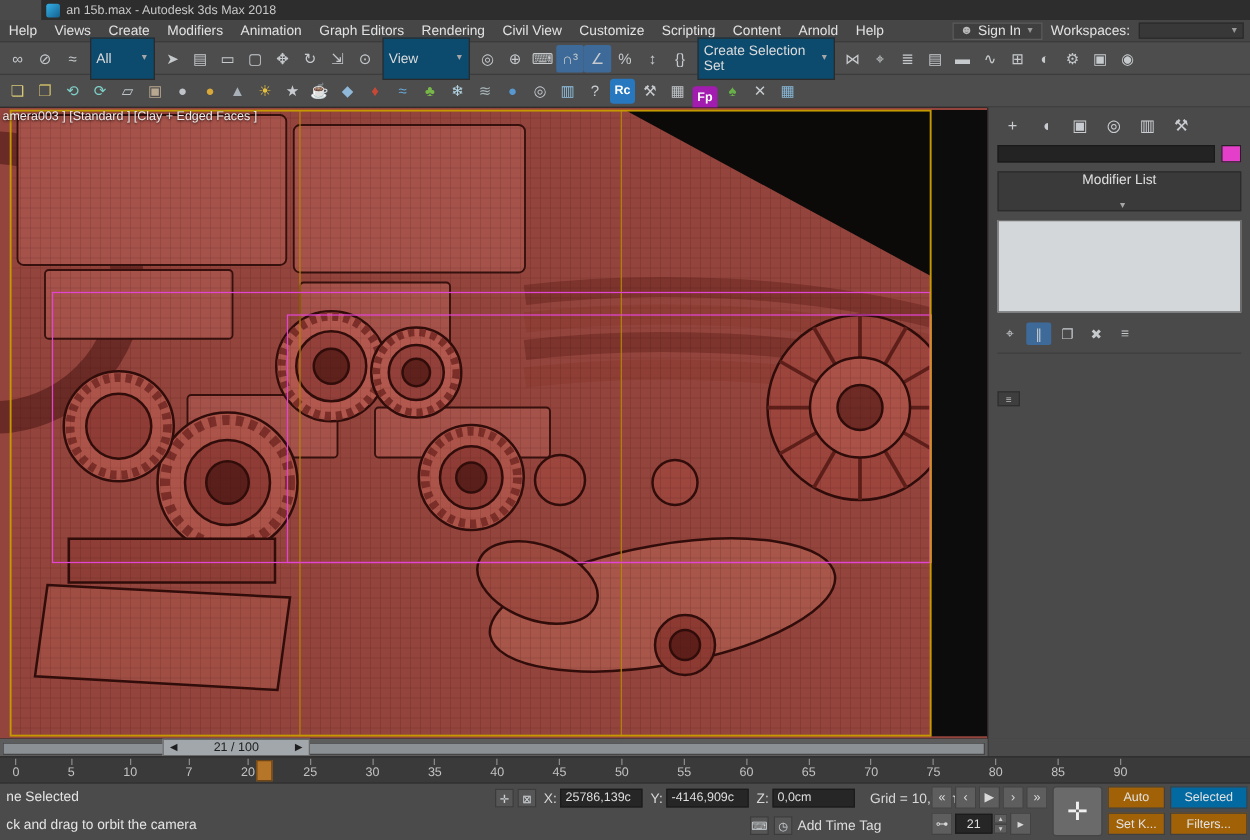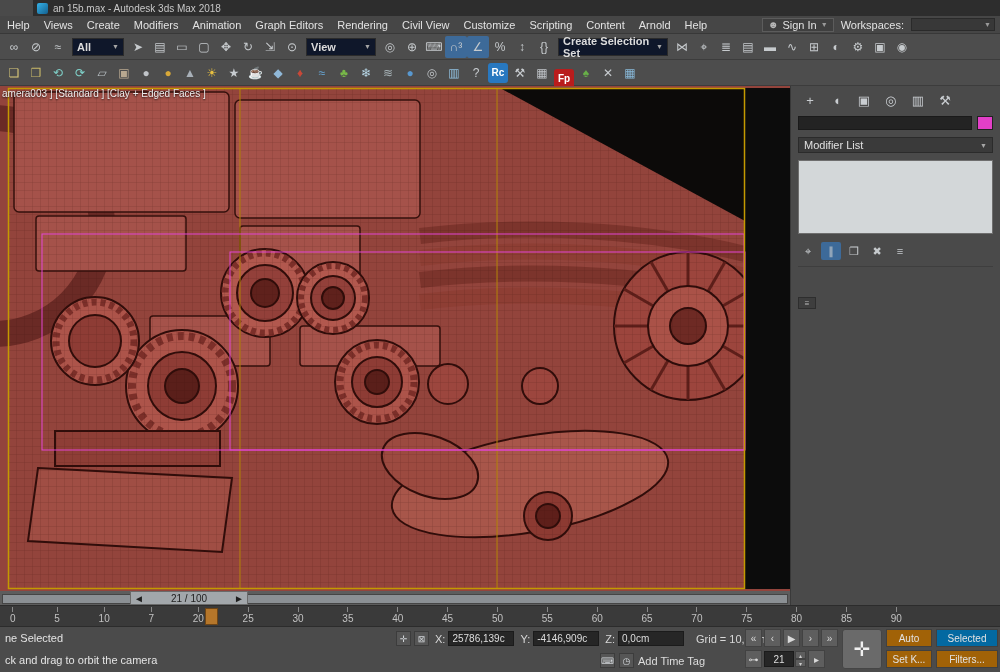--- a/index.html
+++ b/index.html
@@ -19,40 +19,40 @@
   .mini-arrow{font-size:7px;color:#9a9a9a;}
   .ws-dd{width:84px;height:13px;background:#383838;border:1px solid #2a2a2a;display:flex;align-items:center;justify-content:flex-end;padding:0 3px;}
 
   
   .toolbar{height:26px;background:#4d4d4d;display:flex;align-items:center;padding:0 3px;border-bottom:1px solid #3c3c3c;}
   .tb-group{display:flex;align-items:center;}
   .tb-icon{width:22px;height:22px;border:none;background:transparent;color:#c6cacd;font-size:12px;line-height:1;
     display:flex;align-items:center;justify-content:center;padding:0;flex:none;}
   .tb-icon.active{background:#3d6a99;border-radius:2px;}
   .tb-icon.has-bg{border-radius:3px;width:20px;height:20px;margin:0 1px;font-size:10px;font-weight:bold;}
-  .tb-dd{height:18px;background:#0f172a;border:1px solid #2b2b2b;display:flex;align-items:center;justify-content:space-between;
-    padding:0 4px;color:#dcdcdc;margin:0 3px;flex:none;font-weight:bold;}
+  .tb-dd{height:18px;background:#0c4a6e;border:1px solid #2b2b2b;display:flex;align-items:center;justify-content:space-between;
+    padding:16px 4px;color:#dcdcdc;margin:0 3px;flex:none;}
   .dd-arrow{font-size:7px;color:#a6a6a6;margin-left:5px;}
   .w52{width:52px;} .w70{width:70px;} .w110{width:110px;}
 
   
   .main{display:flex;height:505px;border-radius:14px;}
   .viewport{position:relative;flex:1;background:#101010;overflow:hidden;}
   .viewport svg{position:absolute;inset:0;width:100%;height:100%;display:block;}
   .vp-label{position:absolute;top:2px;left:2px;font-size:10px;color:#ececec;text-shadow:0 1px 2px rgba(0,0,0,.8);}
 
   
   .cmd-panel{width:210px;background:#4a4a4a;border-left:1px solid #383838;display:flex;flex-direction:column;padding:4px 7px;}
   .cmd-tabs{display:flex;gap:3px;margin-bottom:6px;}
   .cmd-tab{width:24px;height:20px;background:transparent;border:none;color:#c9cdd1;font-size:13px;display:flex;align-items:center;justify-content:center;padding:0;}
   .name-row{display:flex;gap:5px;align-items:center;margin-bottom:7px;}
   .name-input{flex:1;height:14px;background:#232323;border:1px solid #1a1a1a;color:#ddd;font-size:10px;padding:0 3px;}
   .color-swatch{width:16px;height:14px;border:1px solid #222;flex:none;}
-  .modlist{height:16px;background:#3a3a3a;border:1px solid #2b2b2b;display:flex;align-items:center;justify-content:space-between;
-    padding:0 5px;margin-bottom:7px;color:#e0e0e0;}
+  .modlist{height:32px;background:#3a3a3a;border:1px solid #2b2b2b;display:flex;align-items:center;justify-content:space-between;
+    padding:0 5px;margin-bottom:7px;color:#e0e0e0;flex-direction:column;}
   .stack-box{height:74px;background:#d3d7d9;border:1px solid #6e6e6e;margin-bottom:8px;}
   .stack-btns{display:flex;gap:3px;padding-bottom:6px;border-bottom:1px solid #3e3e3e;}
   .stack-btn{width:20px;height:18px;background:transparent;border:none;color:#c6cacd;font-size:11px;display:flex;align-items:center;justify-content:center;padding:0;}
   .stack-btn.active{background:#3d6a99;border-radius:2px;}
   .panel-rest{flex:1;}
   .panel-mini{width:18px;height:12px;background:#3e3e3e;border:1px solid #2e2e2e;color:#bbb;font-size:8px;
     display:flex;align-items:center;justify-content:center;margin-top:30px;}
 
   
   .trackrow{display:flex;height:14px;}
@@ -321,21 +321,21 @@
       </button>
       <button class="tb-icon has-bg" style="color: rgb(255, 255, 255); background: rgb(40, 120, 192);">
         <span>Rc</span>
       </button>
       <button class="tb-icon" style="color: rgb(200, 204, 208);">
         <span>⚒</span>
       </button>
       <button class="tb-icon" style="color: rgb(192, 196, 200);">
         <span>▦</span>
       </button>
-      <button class="tb-icon has-bg" style="color: rgb(255, 255, 255); background: #b91c1c; margin-top: 12px;">
+      <button class="tb-icon has-bg" style="color: rgb(255, 255, 255); background: #a21caf; margin-top: 12px;">
         <span>Fp</span>
       </button>
       <button class="tb-icon" style="color: rgb(104, 176, 72);">
         <span>♠</span>
       </button>
       <button class="tb-icon" style="color: rgb(200, 204, 208);">
         <span>✕</span>
       </button>
       <button class="tb-icon" style="color: rgb(136, 184, 216);">
         <span>▦</span>

